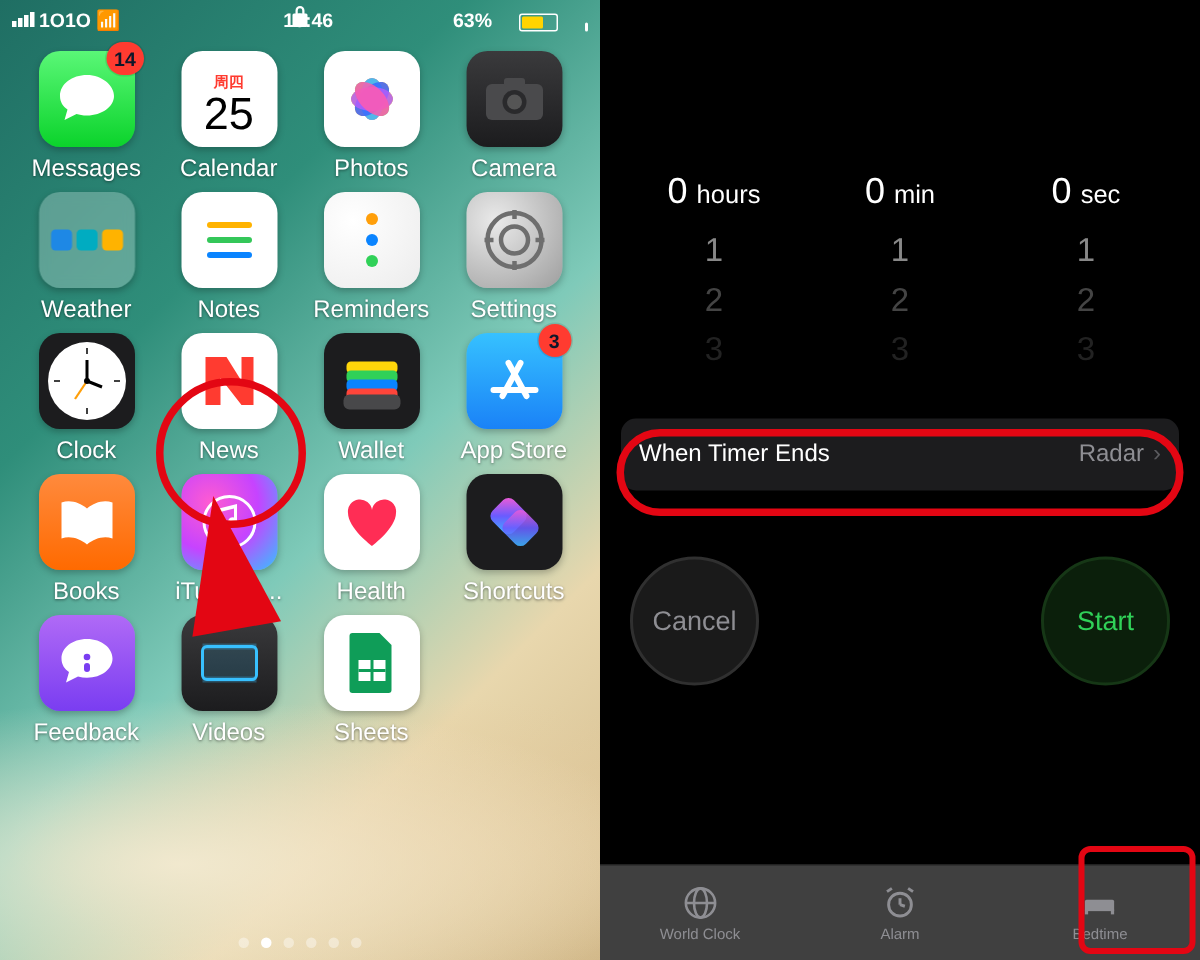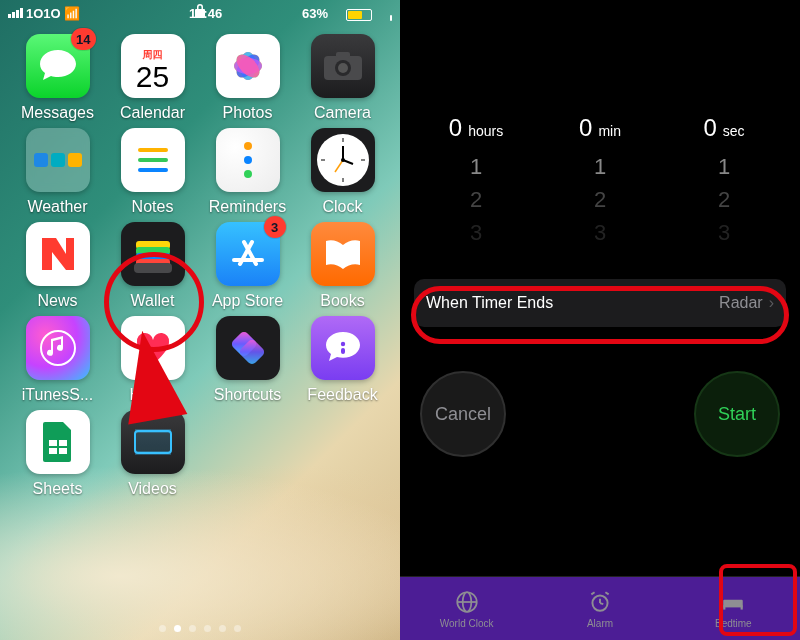--- a/index.html
+++ b/index.html
@@ -55,32 +55,32 @@
   
   .ring{position:absolute;border:5px solid #e30613;border-radius:50%;pointer-events:none;z-index:5}
   .ring.clock{width:100px;height:100px;left:104px;top:252px}
   .arrow{position:absolute;z-index:5;left:120px;top:330px;width:0;height:0;border-left:30px solid transparent;border-right:30px solid transparent;border-bottom:90px solid #e30613;transform:rotate(-10deg)}
   
   .right{background:#000;color:#fff;display:flex;flex-direction:column}
   .spacer-top{height:110px}
   .picker{display:flex;justify-content:space-around;align-items:flex-start;padding:0 14px}
   .col{flex:1;text-align:center;color:#888;font-size:22px;font-weight:300}
   .col .sel{color:#fff;font-size:24px;display:flex;justify-content:center;gap:6px;align-items:baseline;margin-bottom:4px}
-  .col .sel .u{font-size:14px}
+  .col .sel .u{font-size:17px}
   .col div{line-height:1.5}
   .col .fade{opacity:.5}.col .fade2{opacity:.25}
   .row{margin:30px 14px 0;background:#1c1c1e;border-radius:10px;height:48px;display:flex;align-items:center;justify-content:space-between;padding:0 12px;font-size:16px;position:relative;z-index:2}
   .row .val{color:#8e8e93;display:flex;align-items:center;gap:6px}
   .chev{color:#5a5a5e}
   .ring.row-ring{width:378px;height:58px;left:11px;top:286px;border-radius:30px/30px}
   .btns{display:flex;justify-content:space-between;padding:44px 20px 0}
   .circ{width:86px;height:86px;border-radius:50%;display:flex;align-items:center;justify-content:center;font-size:18px;border:2px solid}
   .cancel{background:#1a1a1a;color:#8e8e93;border-color:#303030}
   .start{background:#0b1f0b;color:#30d158;border-color:#163716}
-  .tabbar{margin-top:auto;height:64px;background:#4c1d95;display:flex;border-top:1px solid #222}
+  .tabbar{margin-top:auto;height:64px;background:#404040;display:flex;border-top:1px solid #222}
   .tab{flex:1;display:flex;flex-direction:column;align-items:center;justify-content:center;gap:3px;color:#8e8e93;font-size:10px}
   .tab svg{width:26px;height:26px}
   .tab.active{color:#ff9f0a}
   .box{position:absolute;border:4px solid #e30613;border-radius:8px;pointer-events:none;z-index:5}
   .box.timer{right:3px;bottom:4px;width:78px;height:72px}
   .lock{position:absolute;left:50%;top:4px;transform:translateX(-50%);color:#fff;z-index:3}
 </style>
 </head>
 <body>
 
@@ -173,20 +173,35 @@
     <div class="app">
         <div class="icon ic-rem">
           <i style="background:#ff9f0a"></i>
           <i style="background:#0a84ff"></i>
           <i style="background:#30d158"></i>
         </div>
         <span class="label">Reminders</span>
       </div>
 
     <div class="app">
+        <div class="icon ic-set">
+          <svg width="44" height="44" viewBox="0 0 44 44">
+            <circle cx="22" cy="22" r="18" fill="none" stroke="#6e6e6e" stroke-width="3"></circle>
+            <circle cx="22" cy="22" r="9" fill="none" stroke="#6e6e6e" stroke-width="3"></circle>
+            <g stroke="#6e6e6e" stroke-width="3">
+              <line x1="22" y1="2" x2="22" y2="8"></line>
+              <line x1="22" y1="36" x2="22" y2="42"></line>
+              <line x1="2" y1="22" x2="8" y2="22"></line>
+              <line x1="36" y1="22" x2="42" y2="22"></line>
+            </g>
+          </svg>
+        </div>
+        <span class="label">Settings</span>
+      </div>
+    <div class="app">
         <div class="icon ic-clk">
           <div class="clock-face"><svg width="52" height="52" viewBox="0 0 52 52">
               <g stroke="#000" stroke-width="1">
                 <line x1="26" y1="4" x2="26" y2="8"></line>
                 <line x1="26" y1="44" x2="26" y2="48"></line>
                 <line x1="4" y1="26" x2="8" y2="26"></line>
                 <line x1="44" y1="26" x2="48" y2="26"></line>
               </g>
               <line x1="26" y1="26" x2="26" y2="12" stroke="#000" stroke-width="2"></line>
               <line x1="26" y1="26" x2="36" y2="30" stroke="#000" stroke-width="2"></line>
@@ -276,40 +291,40 @@
         <div class="icon ic-fb">
           <svg width="40" height="36" viewBox="0 0 40 36">
             <path fill="#fff" d="M20 2C10 2 3 8 3 15c0 4 2 7 5 9l-2 7 8-4c2 .5 4 .8 6 .8 10 0 17-6 17-12.8S30 2 20 2z"></path>
             <circle cx="20" cy="14" r="2.2" fill="#7a3df1"></circle>
             <rect x="18" y="18" width="4" height="6" rx="2" fill="#7a3df1"></rect>
           </svg>
         </div>
         <span class="label">Feedback</span>
       </div>
     <div class="app">
+        <div class="icon ic-vid">
+          <svg width="44" height="30" viewBox="0 0 44 30">
+            <rect x="4" y="4" width="36" height="22" rx="3" fill="#38c1ff" opacity=".15"></rect>
+            <rect x="4" y="4" width="36" height="22" rx="3" fill="none" stroke="#38c1ff" stroke-width="2"></rect>
+            <rect x="4" y="2" width="36" height="4" fill="#38c1ff" opacity=".3"></rect>
+            <rect x="4" y="24" width="36" height="4" fill="#38c1ff" opacity=".3"></rect>
+          </svg>
+        </div>
+        <span class="label">Videos</span>
+      </div>
+    <div class="app">
         <div class="icon ic-sht">
           <svg width="34" height="44" viewBox="0 0 34 44">
             <path fill="#0f9d58" d="M4 2h18l8 8v30a2 2 0 01-2 2H4a2 2 0 01-2-2V4a2 2 0 012-2z"></path>
             <rect x="8" y="20" width="18" height="14" fill="#fff"></rect>
             <line x1="17" y1="20" x2="17" y2="34" stroke="#0f9d58" stroke-width="2"></line>
             <line x1="8" y1="27" x2="26" y2="27" stroke="#0f9d58" stroke-width="2"></line>
           </svg>
         </div>
         <span class="label">Sheets</span>
-      </div>
-    <div class="app">
-        <div class="icon ic-vid">
-          <svg width="44" height="30" viewBox="0 0 44 30">
-            <rect x="4" y="4" width="36" height="22" rx="3" fill="#38c1ff" opacity=".15"></rect>
-            <rect x="4" y="4" width="36" height="22" rx="3" fill="none" stroke="#38c1ff" stroke-width="2"></rect>
-            <rect x="4" y="2" width="36" height="4" fill="#38c1ff" opacity=".3"></rect>
-            <rect x="4" y="24" width="36" height="4" fill="#38c1ff" opacity=".3"></rect>
-          </svg>
-        </div>
-        <span class="label">Videos</span>
       </div>
   </div>
 
   <div class="dots">
       <i></i>
       <i class="on"></i>
       <i></i>
       <i></i>
       <i></i>
       <i></i>

